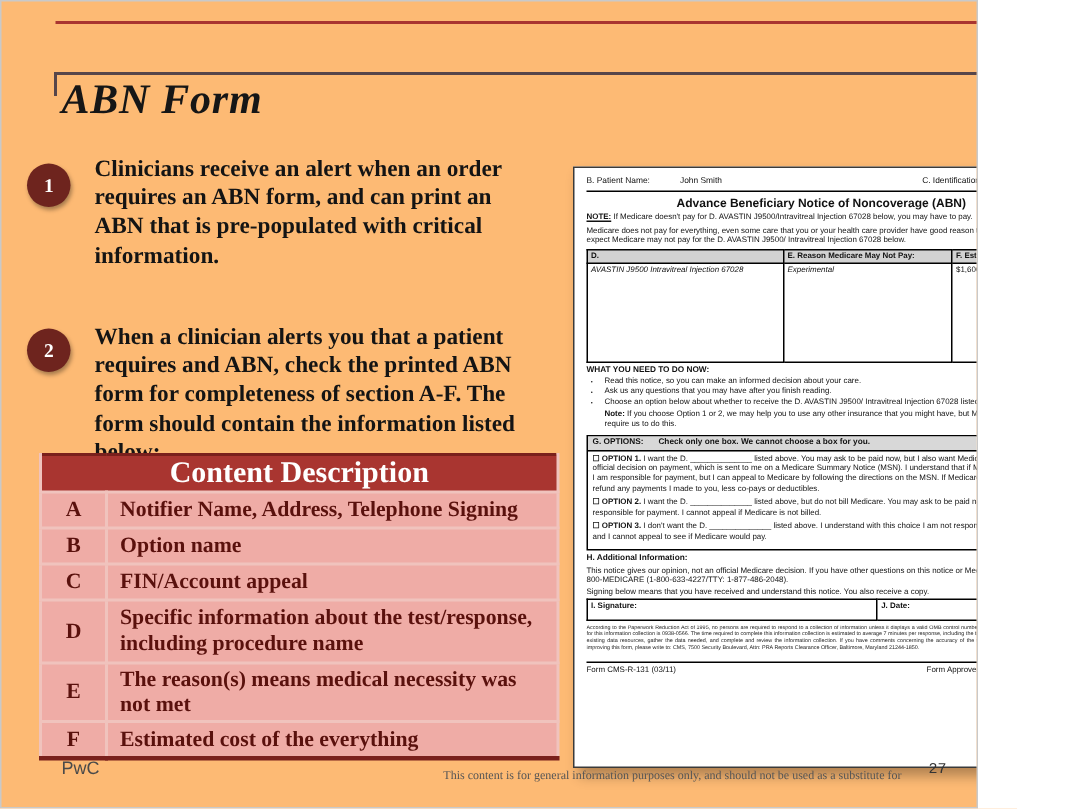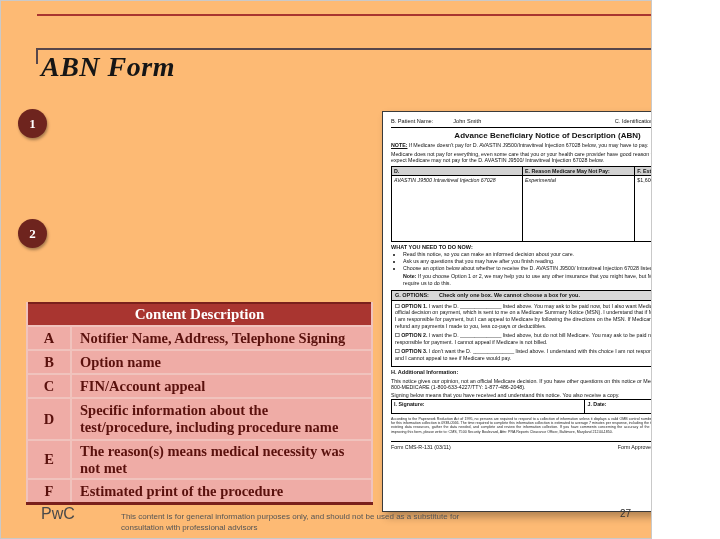--- a/index.html
+++ b/index.html
@@ -20,21 +20,21 @@
     justify-content:center; box-shadow:1px 2px 3px rgba(0,0,0,.35); }
   #badge-1 { left:17px; top:108px; }
   #badge-2 { left:17px; top:218px; }
   .point-text { position:absolute; left:62px; width:294px; font-size:15.5px; font-weight:bold;
     line-height:1.24; color:#141414; }
   #point-text-1 { top:102px; }
   #point-text-2 { top:214px; }
 
   .content-table { position:absolute; left:25px; top:301px; width:347px; border-collapse:collapse;
     border:2.5px solid #7a201c; border-bottom-width:3px; }
-  .content-table th { background:#a93530; color:#fff; font-size:15px; font-weight:bold;
+  .content-table th { background:#a93530; color:#fff; font-size:20px; font-weight:bold;
     text-align:center; height:23px; border:2px solid #f0c3bd; border-top:none; }
   .content-table td { background:#efaca6; color:#5a110d; font-size:14.5px; font-weight:bold;
     border:2px solid #f0c3bd; padding:2px 8px; line-height:1.15; }
   .content-table td.key { width:44px; text-align:center; }
   .content-table tr.tall td { height:42px; }
   .content-table tr td { height:24px; }
 
   
   .abn-panel { position:absolute; left:381px; top:110px; width:331px; height:401px;
     background:#ffffff; border:1px solid #3a3a3a; box-shadow:4px 5px 8px rgba(0,0,0,.3);
@@ -71,38 +71,40 @@
     padding:1px 2px; font-weight:bold; }
   .sig-c1 { width:62%; } .sig-c2 { width:38%; }
   .f-fineprint-outer { height:22px; overflow:hidden; margin-top:3px; }
   .f-fineprint { width:522px; font-size:6px; line-height:1.2; transform:scale(0.6);
     transform-origin:0 0; color:#222; text-align:justify; }
   .f-formrow { display:flex; justify-content:space-between; border-top:1.8px solid #000;
     margin-top:2px; padding-top:2px; font-size:5.3px; }
 
   
   .pwc { position:absolute; left:40px; top:504px; font-family:"Liberation Sans",sans-serif;
-    font-size:16px; color:#4a4a4a; }
-  .disclaimer { position:absolute; left:120px; top:511px; width:480px; text-align:left;
-    font-family:Liberation Sans, sans-serif; font-size:8px; color:#555; line-height:1.35; }
-  .pagenum { position:absolute; right:20px; top:507px; font-family:Liberation Sans, sans-serif;
+    font-size:12px; color:#4a4a4a; }
+  .disclaimer { position:absolute; left:120px; top:511px; width:480px; text-align:right;
+    font-family:Liberation Serif, serif; font-size:8px; color:#555; line-height:1.35; }
+  .pagenum { position:absolute; right:20px; top:507px; font-family:Liberation Mono, monospace;
     font-size:10px; color:#333; }
 </style>
 </head>
 <body>
 
 <div class="slide">
 
   <div class="top-rule"></div>
   <div class="title-bracket"></div>
   <h1 class="page-title">ABN Form</h1>
 
   <div class="badge" id="badge-1">1</div>
+  <p class="point-text" id="point-text-1">Clinicians receive an alert when an order requires an ABN form, and can print an ABN that is pre-populated with critical information.</p>
 
   <div class="badge" id="badge-2">2</div>
+  <p class="point-text" id="point-text-2">When a clinician alerts you that a patient requires and ABN, check the printed ABN form for completeness of section A-F. The form should contain the information listed below:</p>
 
   <table class="content-table">
     <thead>
       <tr>
         <th colspan="2">Content Description</th>
       </tr>
     </thead>
     <tbody>
       <tr>
         <td class="key">A</td>
@@ -111,42 +113,42 @@
       <tr>
         <td class="key">B</td>
         <td>Option name</td>
       </tr>
       <tr>
         <td class="key">C</td>
         <td>FIN/Account appeal</td>
       </tr>
       <tr class="tall">
         <td class="key">D</td>
-        <td>Specific information about the test/procedure, including procedure name</td>
+        <td>Specific information about the test/response, including procedure name</td>
       </tr>
       <tr>
         <td class="key">E</td>
         <td>The reason(s) means medical necessity was not met</td>
       </tr>
       <tr>
         <td class="key">F</td>
-        <td>Estimated print of the procedure</td>
+        <td>Estimated cost of the everything</td>
       </tr>
     </tbody>
   </table>
 
   <div class="abn-panel">
 
     <div class="f-patient-row">
       <span>B. Patient Name:</span>
       <span class="f-patient-name">John Smith</span>
       <span class="f-id">C. Identification Number: XXXXXXX</span>
     </div>
 
-    <div class="f-title">Advance Beneficiary Notice of Description (ABN)</div>
+    <div class="f-title">Advance Beneficiary Notice of Noncoverage (ABN)</div>
 
     <p class="f-para"><span class="f-bold-u">NOTE:</span><span> If Medicare doesn't pay for D. AVASTIN J9500/Intravitreal Injection 67028  below, you may have to pay.</span></p>
 
     <p class="f-para">Medicare does not pay for everything, even some care that you or your health care provider have good reason to think you need. We expect Medicare may not pay for the D. AVASTIN J9500/ Intravitreal Injection 67028   below.</p>
 
     <table class="f-def">
       <thead>
         <tr>
           <th class="c-d">D.</th>
           <th class="c-e">E. Reason Medicare May Not Pay:</th>
@@ -202,17 +204,16 @@
 
     <div class="f-formrow">
       <span>Form CMS-R-131 (03/11)</span>
       <span>Form Approved OMB No. 0938-0566</span>
     </div>
   </div>
 
   <div class="pwc">PwC</div>
   <div class="disclaimer">
     <div>This content is for general information purposes only, and should not be used as a substitute for</div>
-    <div>consultation with professional advisors</div>
   </div>
   <div class="pagenum">27</div>
 
 </div>
 
 </body></html>

